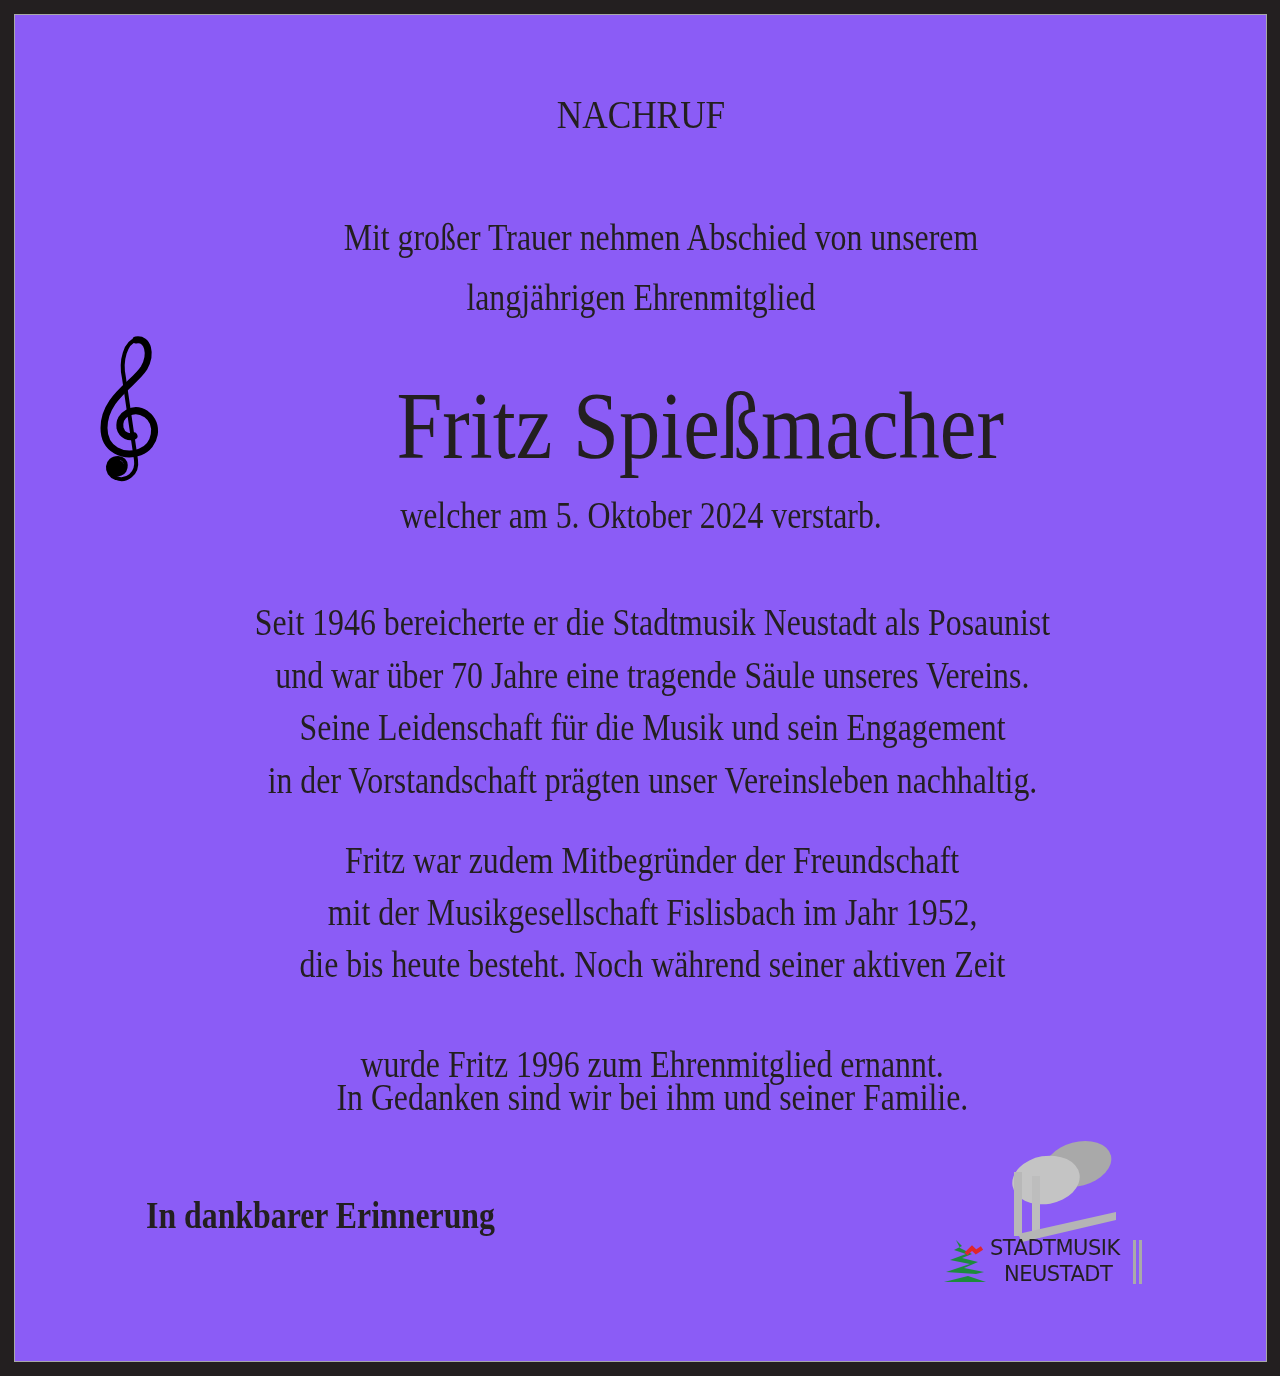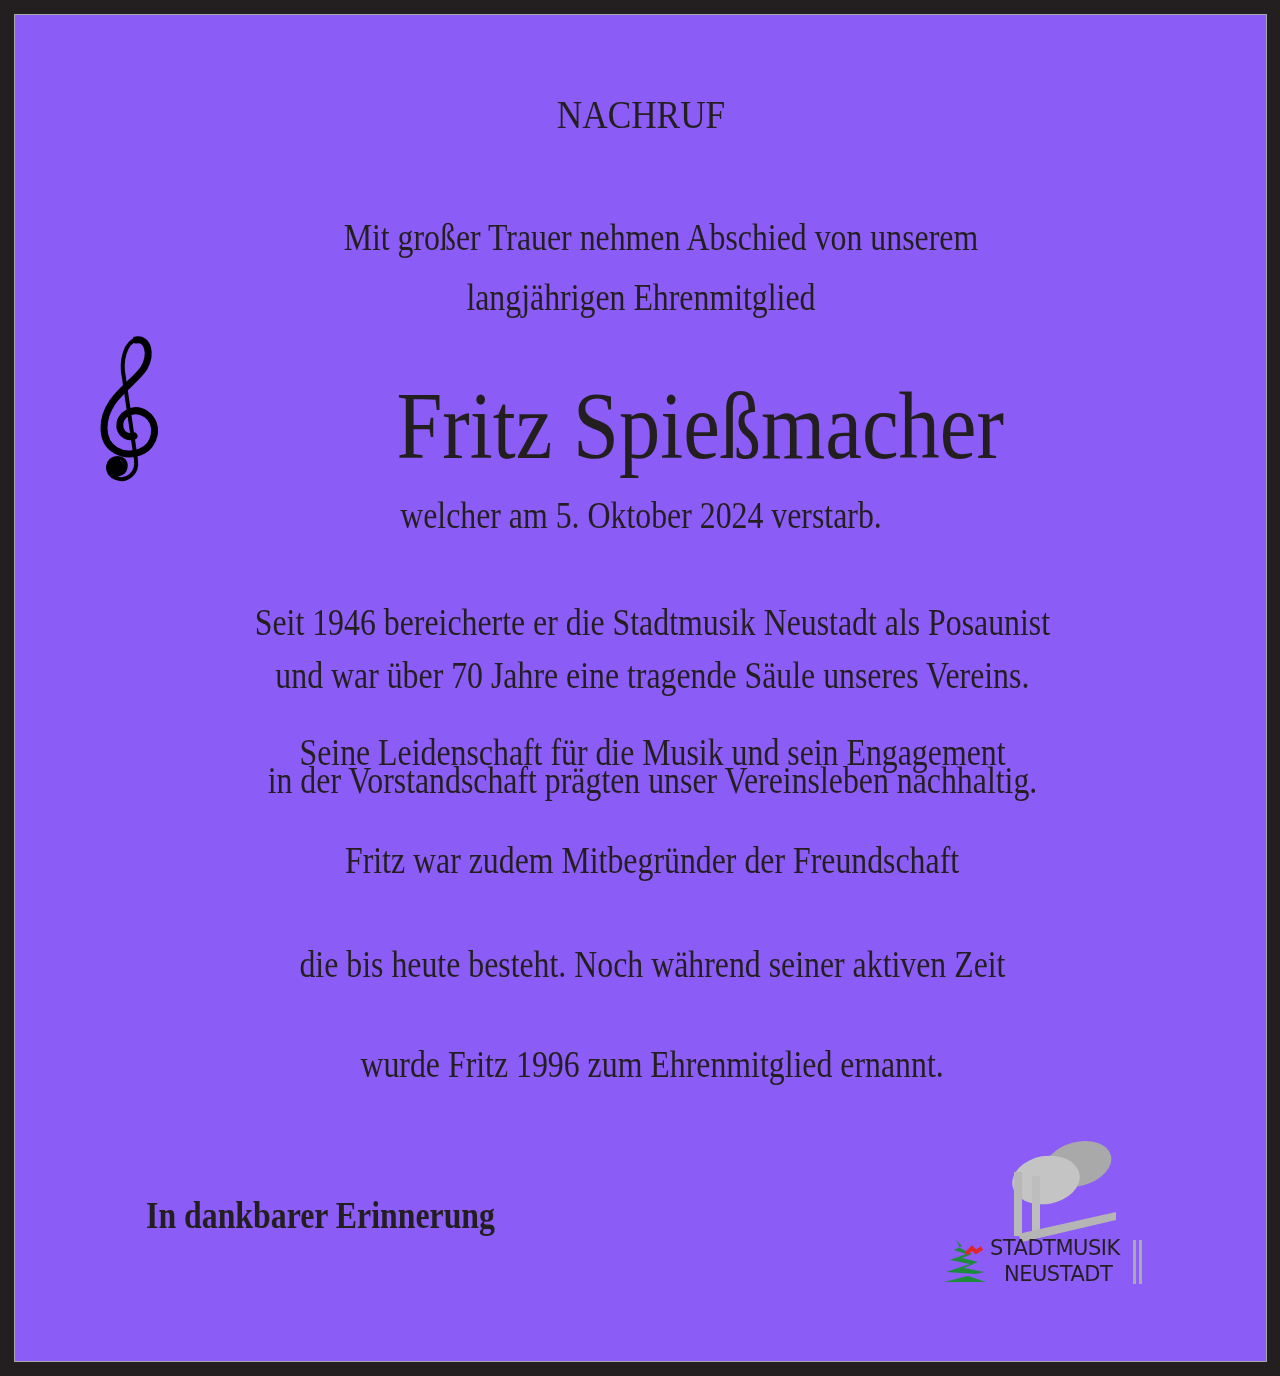--- a/index.html
+++ b/index.html
@@ -84,37 +84,43 @@
   <div class="line date">
     <span class="cond">welcher am 5. Oktober 2024 verstarb.</span>
   </div>
 
   <div class="line body" style="top:587px">
     <span class="cond">Seit 1946 bereicherte er die Stadtmusik Neustadt als Posaunist</span>
   </div>
   <div class="line body" style="top:640px">
     <span class="cond">und war über 70 Jahre eine tragende Säule unseres Vereins.</span>
   </div>
-  <div class="line body" style="top:717px">
+  <div class="line body" style="top:692px">
     <span class="cond">Seine Leidenschaft für die Musik und sein Engagement</span>
   </div>
   <div class="line body" style="top:745px">
     <span class="cond">in der Vorstandschaft prägten unser Vereinsleben nachhaltig.</span>
   </div>
 
   <div class="line body" style="top:825px">
     <span class="cond">Fritz war zudem Mitbegründer der Freundschaft</span>
   </div>
+  <div class="line body" style="top:877px">
+    <span class="cond">mit der Musikgesellschaft Fislisbach im Jahr 1952,</span>
+  </div>
   <div class="line body" style="top:929px">
     <span class="cond">die bis heute besteht. Noch während seiner aktiven Zeit</span>
   </div>
   <div class="line body" style="top:1029px">
     <span class="cond">wurde Fritz 1996 zum Ehrenmitglied ernannt.</span>
   </div>
 
+  <div class="line body" style="top:1062px">
+    <span class="cond">In Gedanken sind wir bei ihm und seiner Familie.</span>
+  </div>
 
   <div class="signoff" style="top:1180px">
     <span class="cond">In dankbarer Erinnerung</span>
   </div>
 
   <div class="logo">
     <svg width="220" height="150" viewBox="0 0 220 150">
 
       <ellipse cx="152" cy="28" rx="34" ry="22" fill="#a9a9a9" transform="rotate(-15 152 28)"></ellipse>
       <ellipse cx="120" cy="44" rx="34" ry="24" fill="#c4c4c4" transform="rotate(-10 120 44)"></ellipse>

